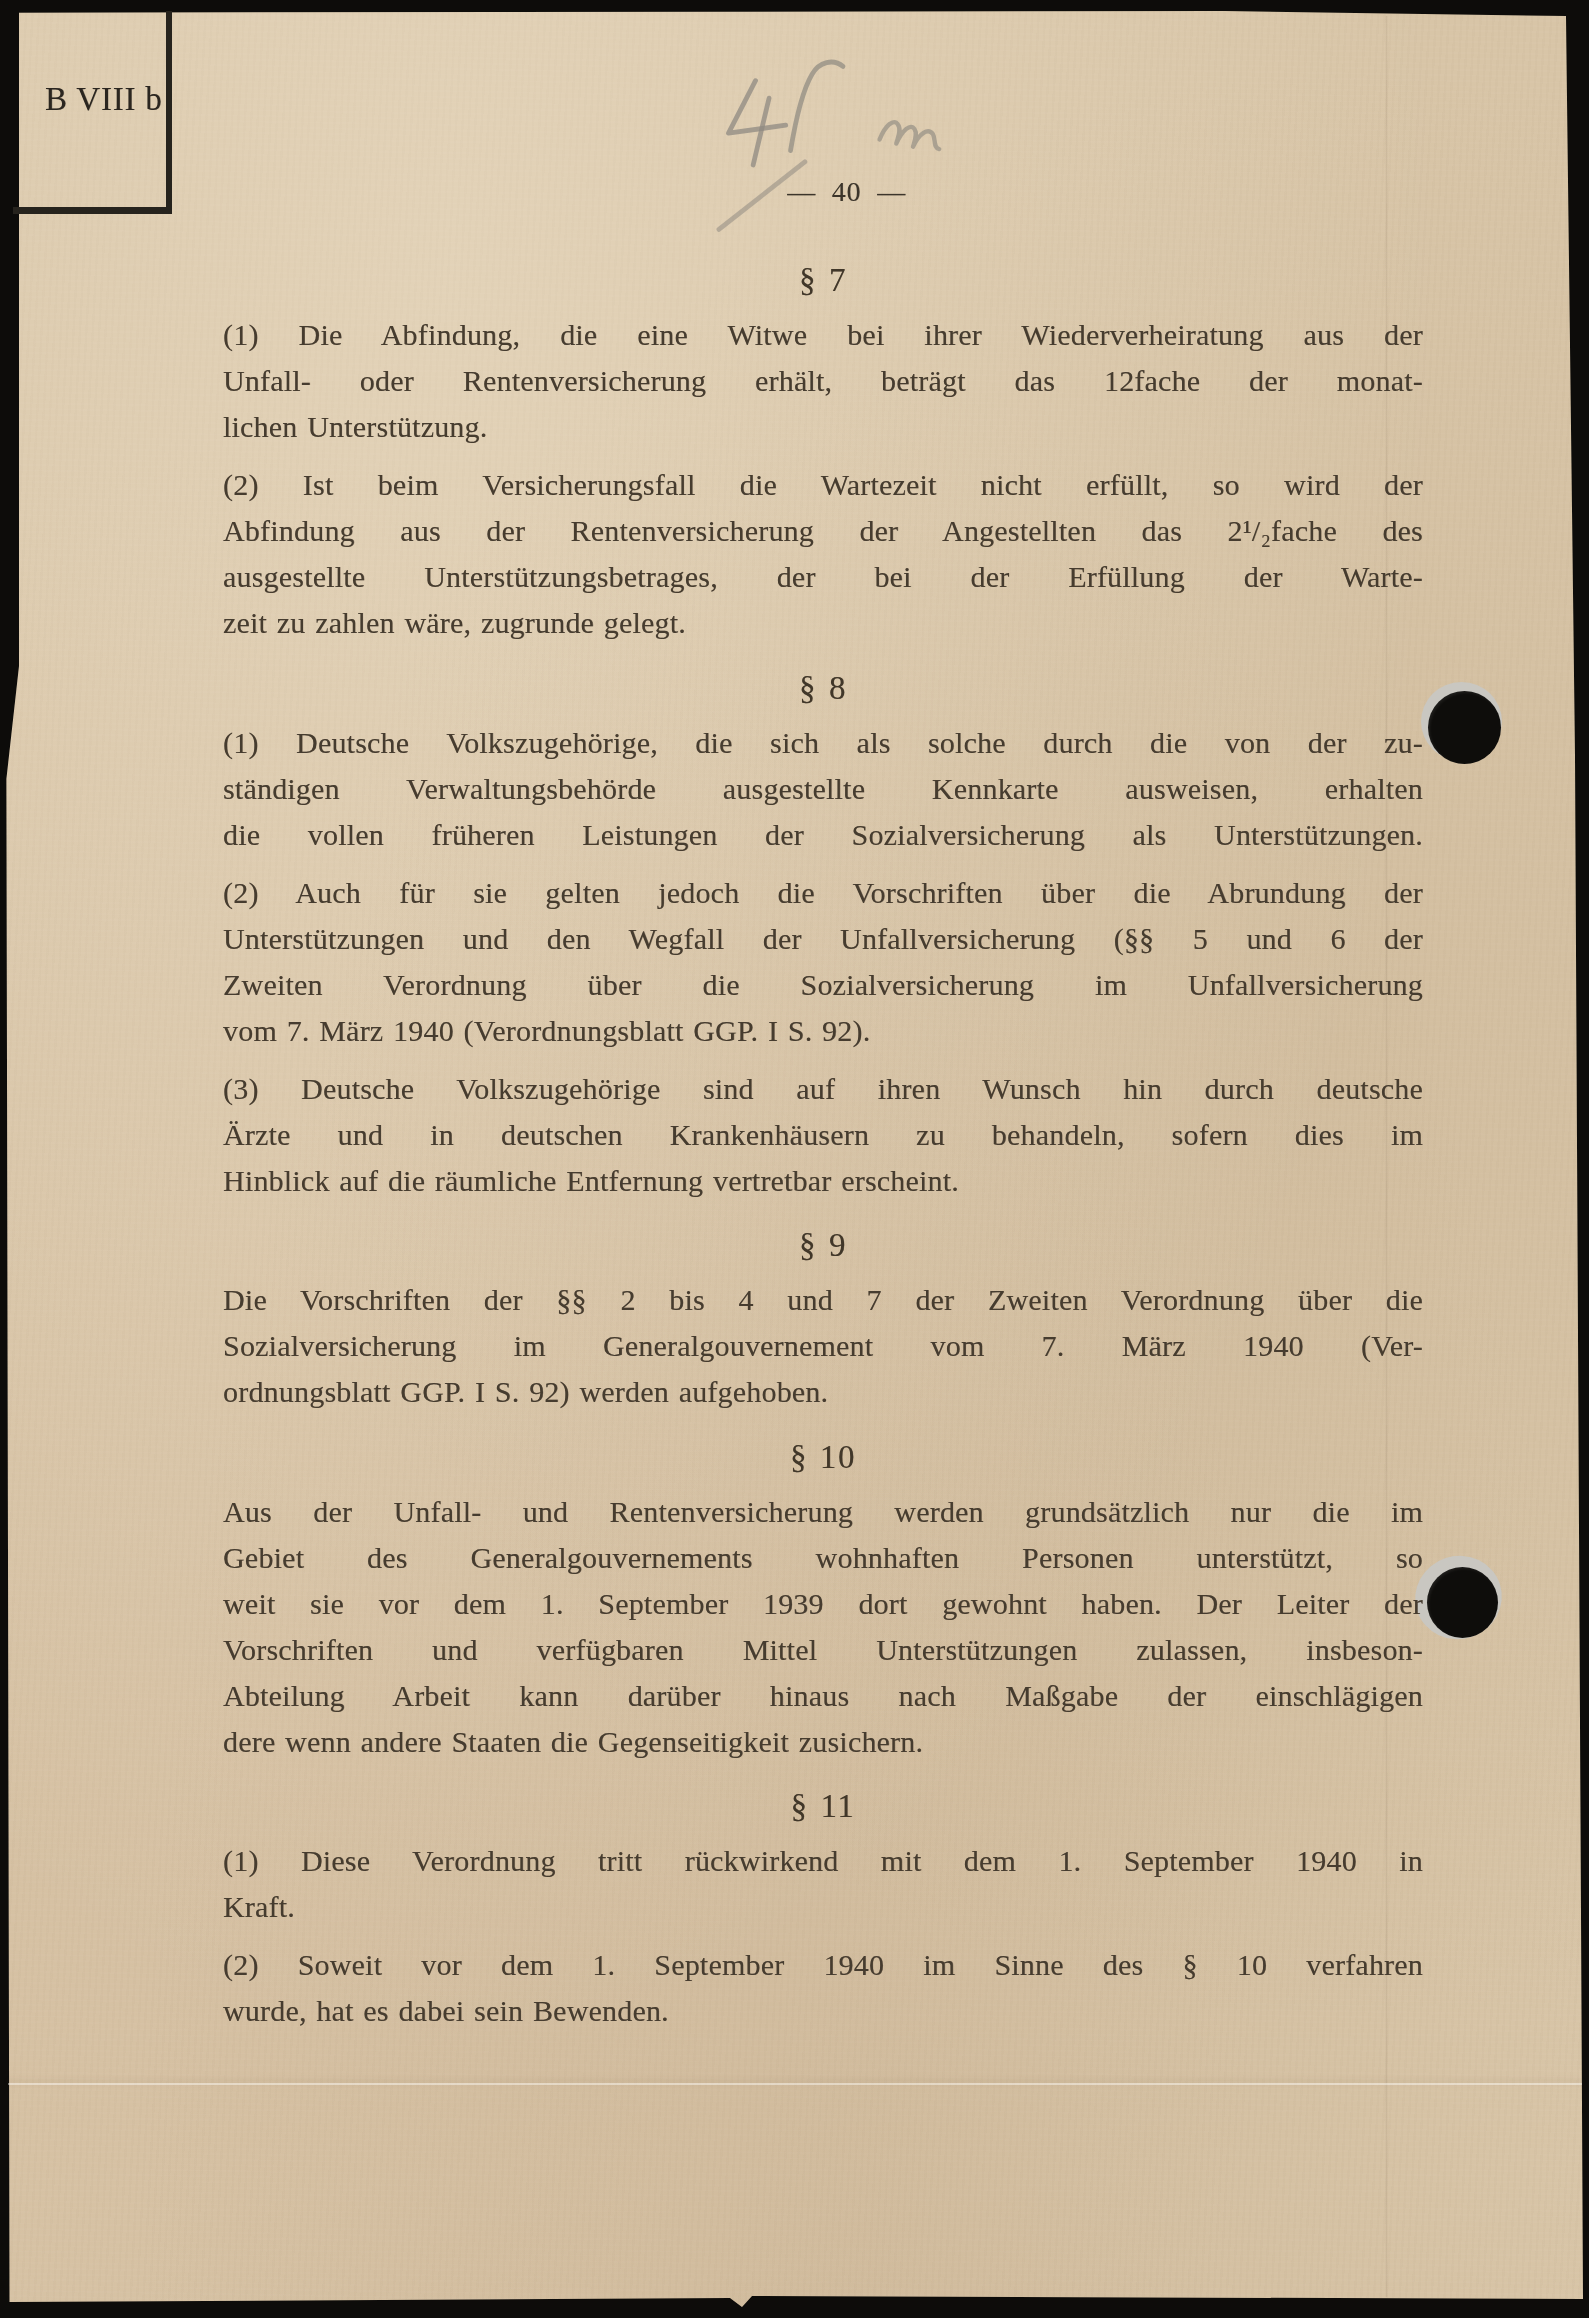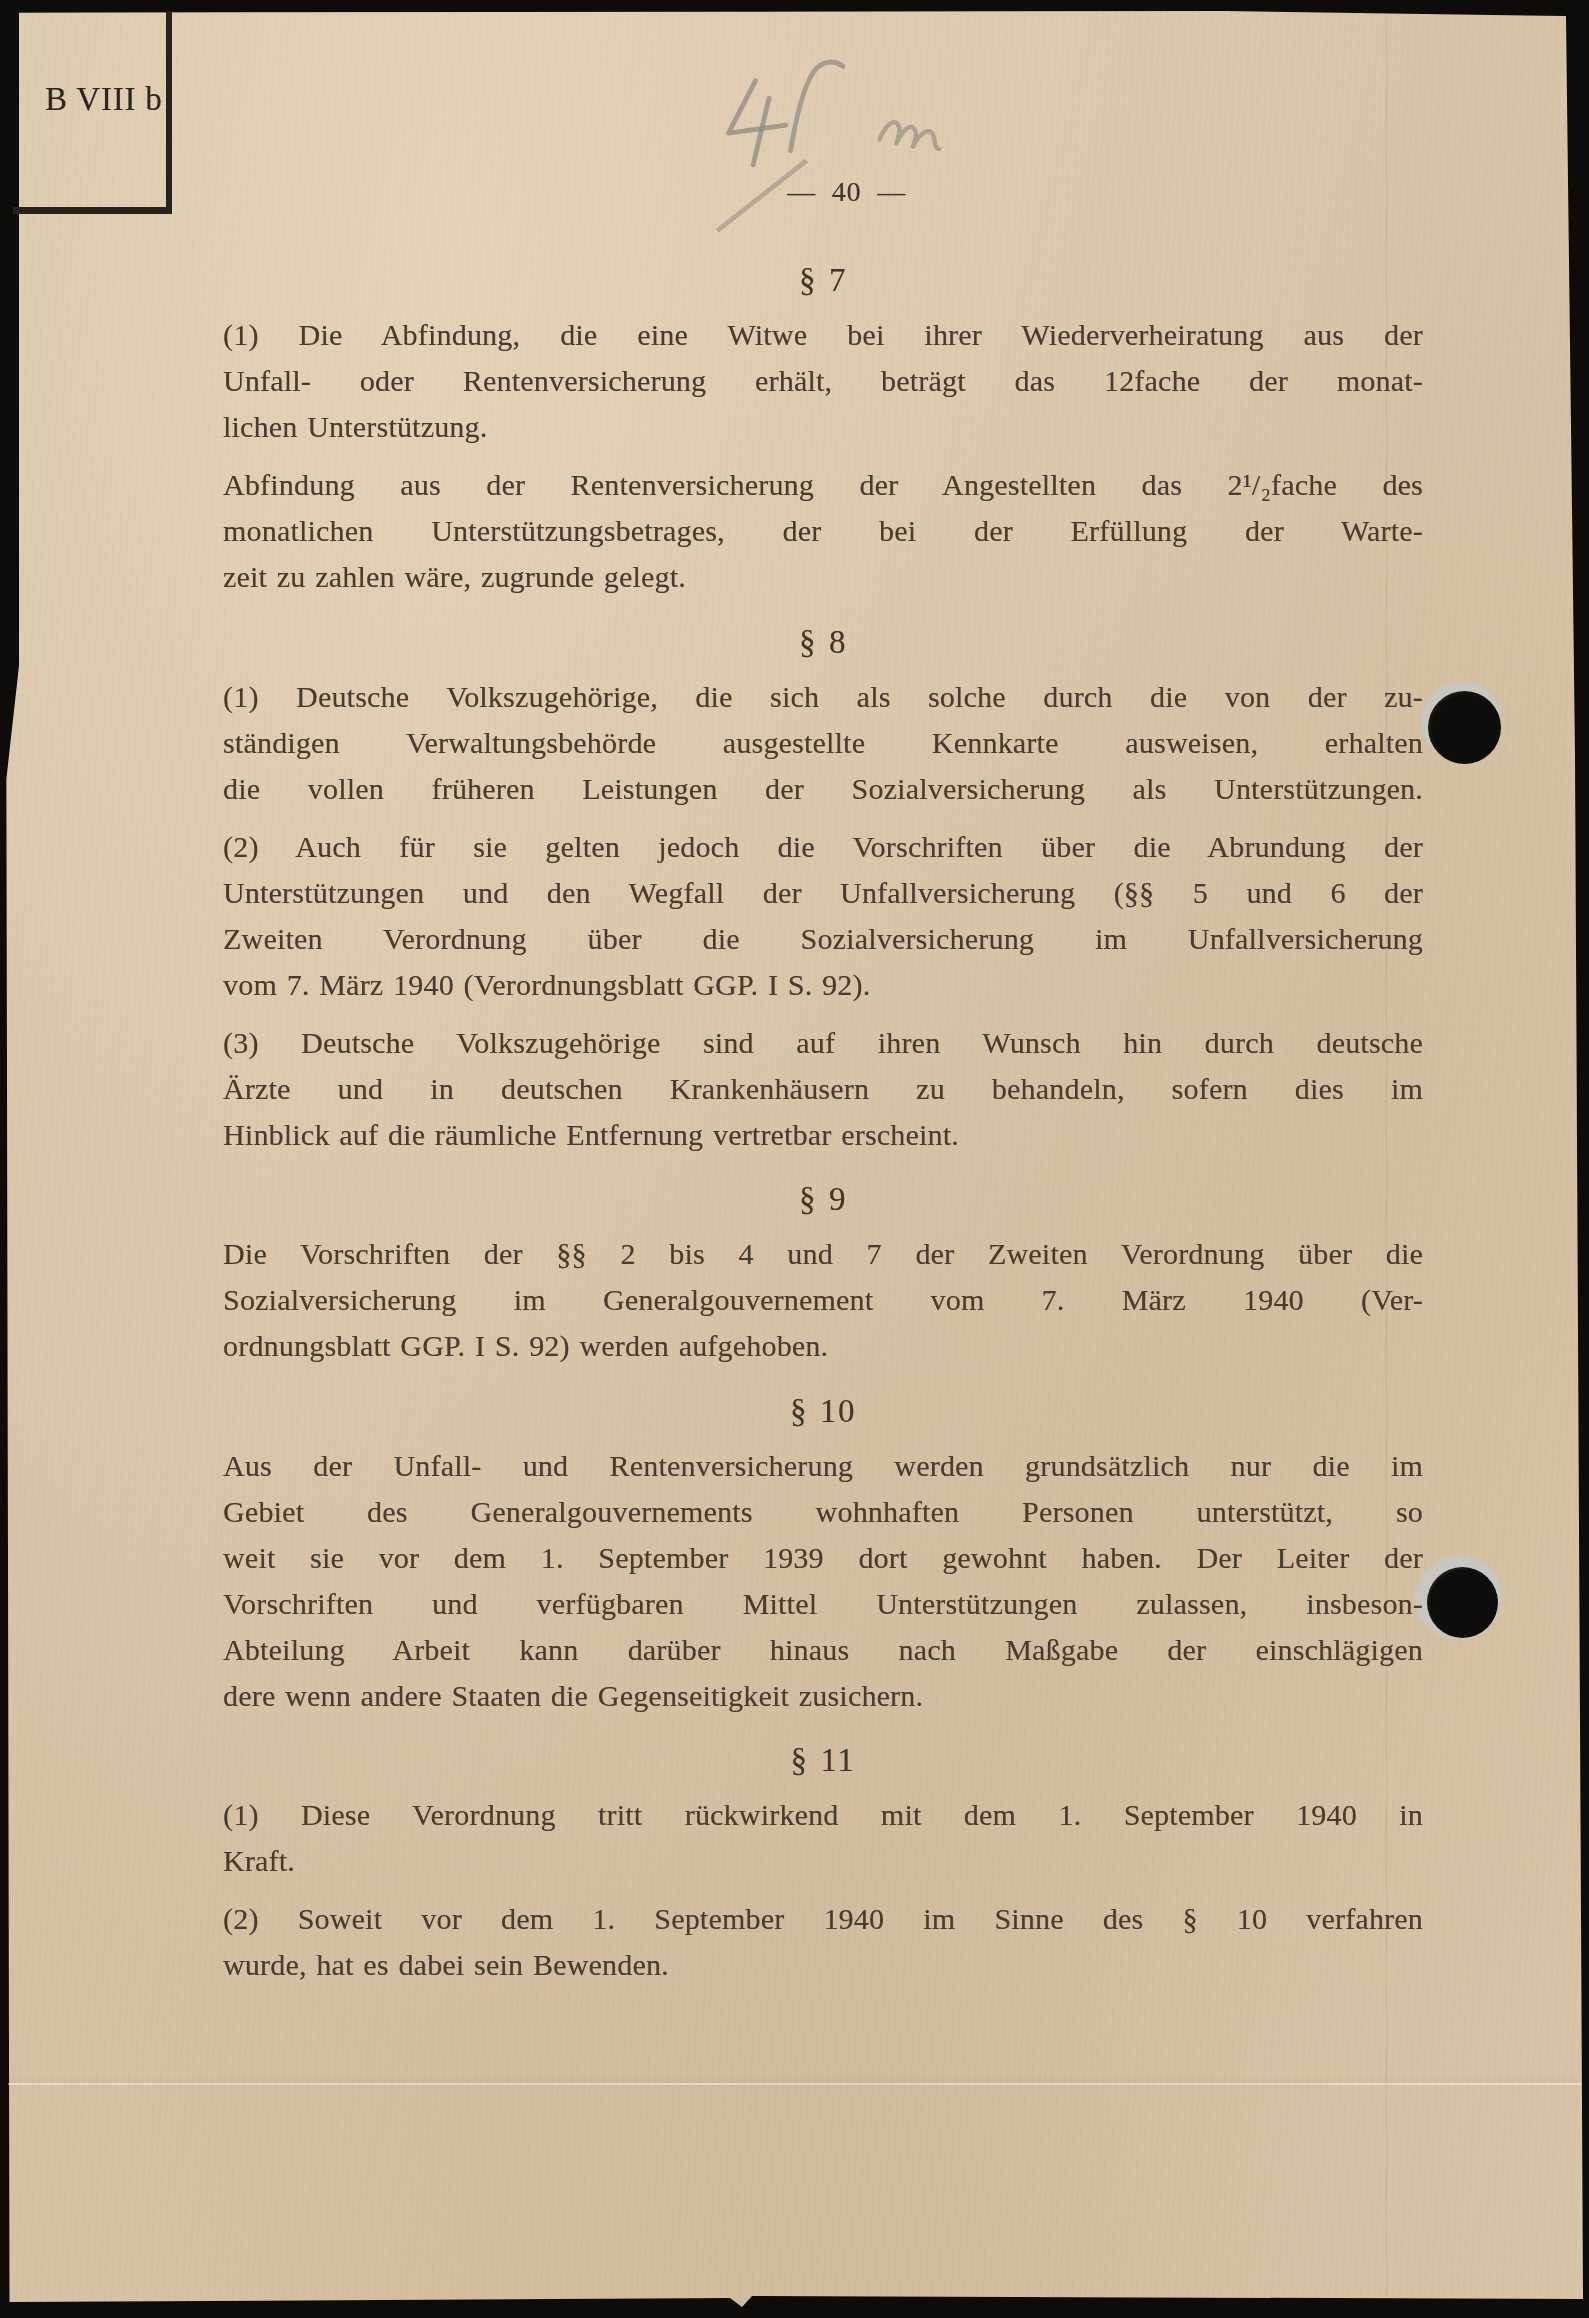--- a/index.html
+++ b/index.html
@@ -110,22 +110,23 @@
 <div class="hole" style="left:1427px;top:1567px;width:71px;height:71px;"></div>
 
 <div class="doc-body">
     <div class="sec-head">§ 7</div>
     <div class="para">
       <div class="tline">(1)  Die Abfindung, die eine Witwe bei ihrer Wiederverheiratung aus der</div>
       <div class="tline">Unfall- oder Rentenversicherung erhält, beträgt das 12fache der monat-</div>
       <div class="tline lastline">lichen Unterstützung.</div>
     </div>
     <div class="para">
+      <div class="tline">(2)  Ist beim Versicherungsfall die Wartezeit nicht erfüllt, so wird der</div>
       <div class="tline">Abfindung aus der Rentenversicherung der Angestellten das 2¹/₂fache des</div>
-      <div class="tline">monatlichen Unterstützungsbetrages, der bei der Erfüllung der Warte-</div>
+      <div class="tline">ausgestellte Unterstützungsbetrages, der bei der Erfüllung der Warte-</div>
       <div class="tline lastline">zeit zu zahlen wäre, zugrunde gelegt.</div>
     </div>
     <div class="sec-head">§ 8</div>
     <div class="para">
       <div class="tline">(1)  Deutsche Volkszugehörige, die sich als solche durch die von der zu-</div>
       <div class="tline">ständigen Verwaltungsbehörde ausgestellte Kennkarte ausweisen, erhalten</div>
       <div class="tline">die vollen früheren Leistungen der Sozialversicherung als Unterstützungen.</div>
     </div>
     <div class="para">
       <div class="tline">(2)  Auch für sie gelten jedoch die Vorschriften über die Abrundung der</div>

